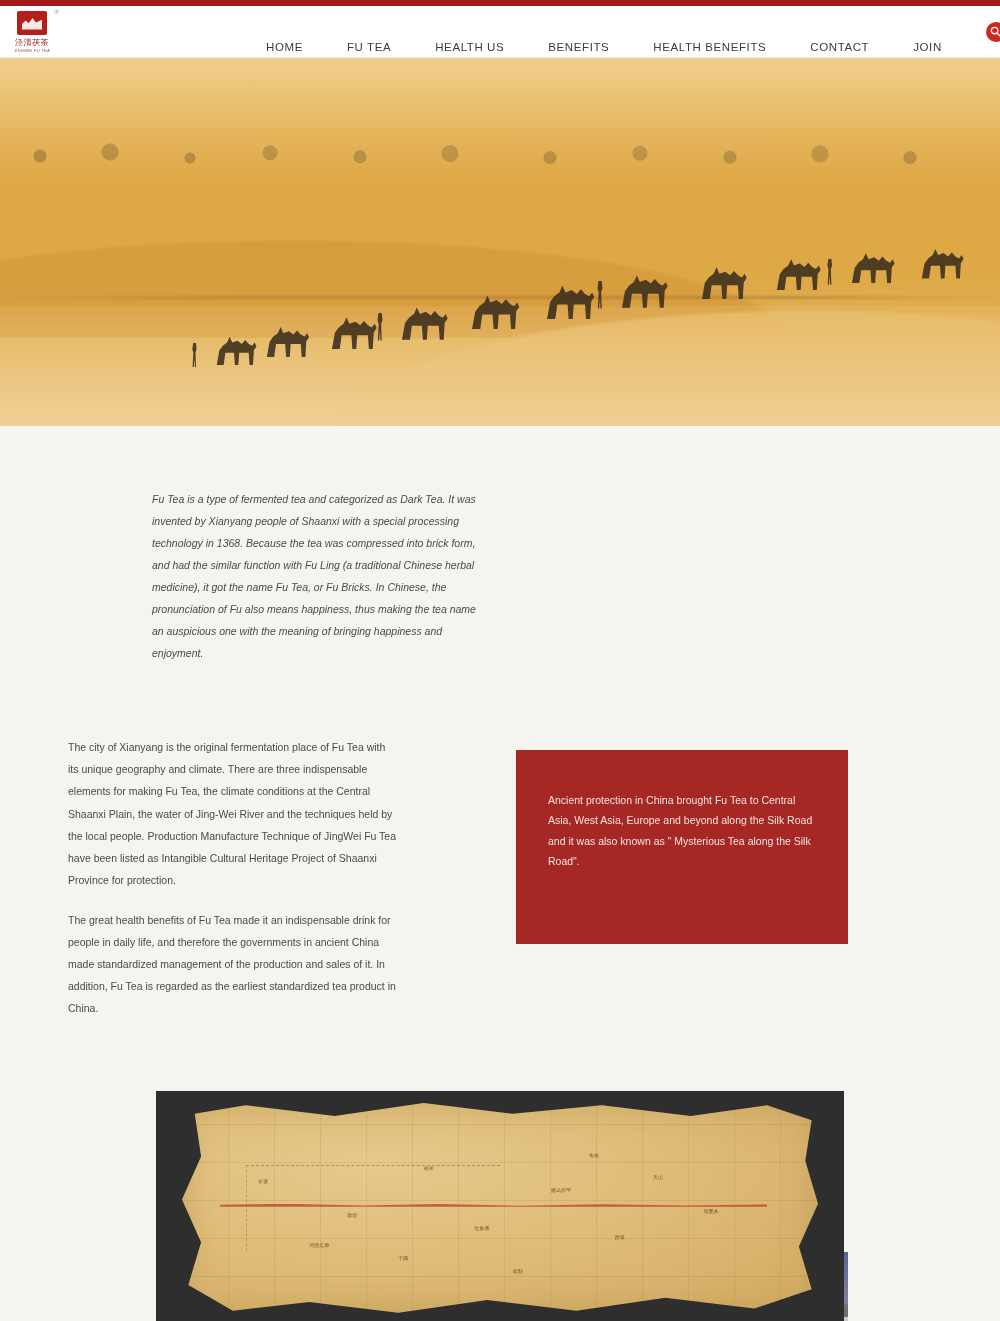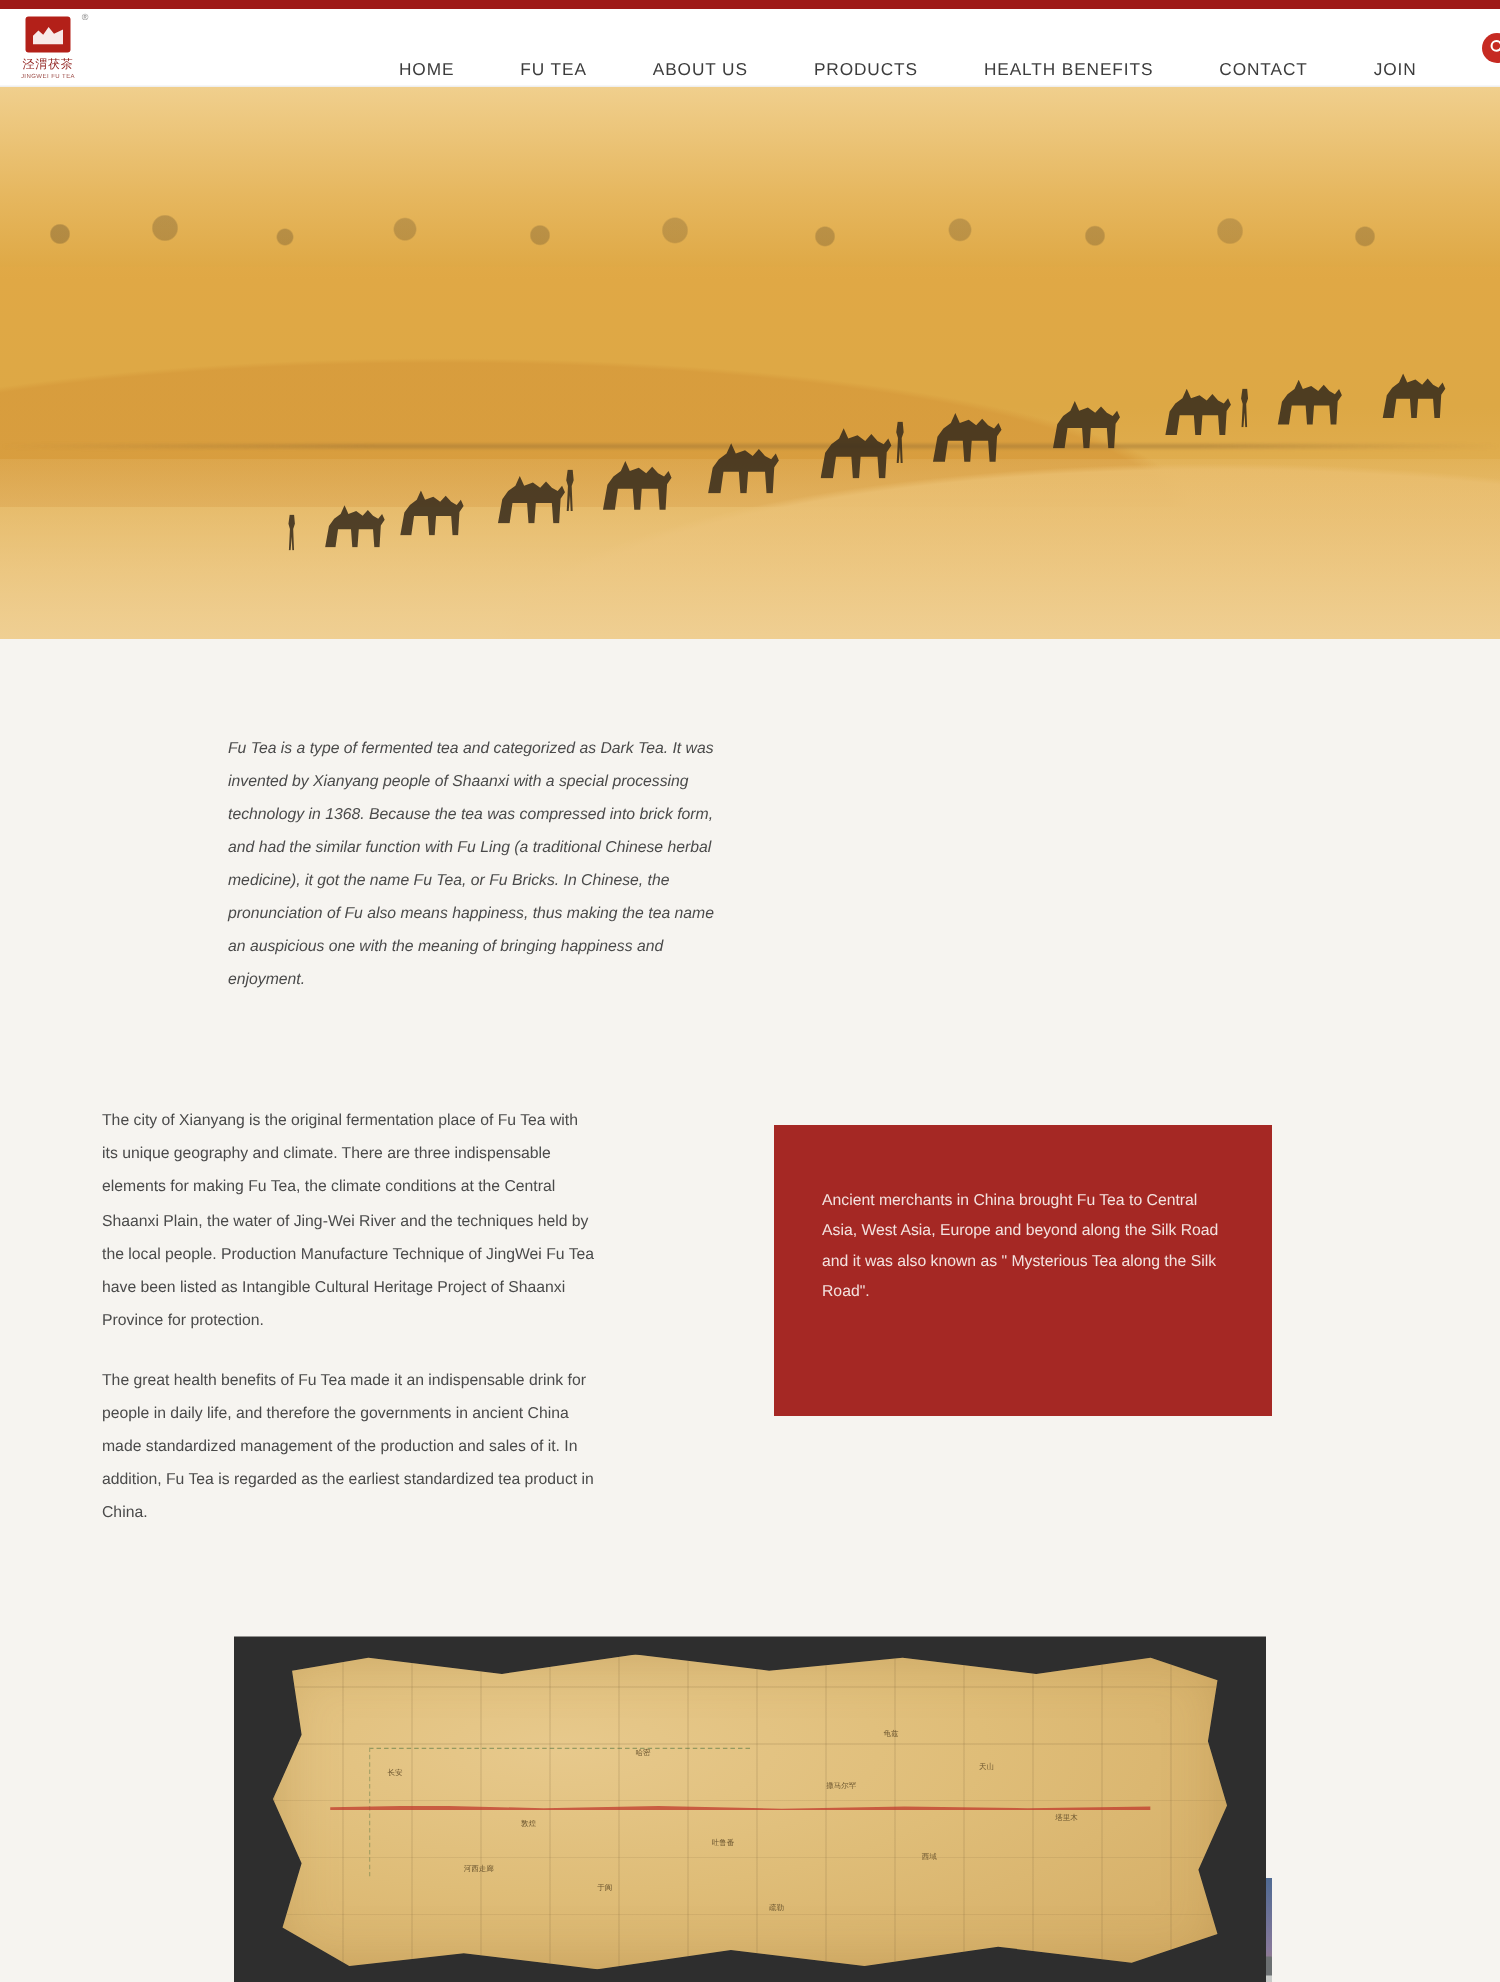--- a/index.html
+++ b/index.html
@@ -300,22 +300,22 @@
         <div class="seal"></div>
         <div class="cn">泾渭茯茶</div>
         <div class="cn2">JINGWEI FU TEA</div>
         <div class="tm">®</div>
       </div>
     </div>
 
     <div class="nav">
       <a href="#">HOME</a>
       <a href="#">FU TEA</a>
-      <a href="#">ABOUT US</a>
-      <a href="#">PRODUCTS</a>
+      <a href="#">HEALTH US</a>
+      <a href="#">BENEFITS</a>
       <a href="#">HEALTH BENEFITS</a>
       <a href="#">CONTACT</a>
       <a href="#">JOIN</a>
       <div class="search-btn">
         <svg viewBox="0 0 24 24" fill="none" stroke="#fff" stroke-width="3">
           <circle cx="10" cy="10" r="7"></circle>
             <line x1="15" y1="15" x2="22" y2="22"></line>
         </svg>
       </div>
     </div>
@@ -346,21 +346,21 @@
         <div class="camel" style="left: 850px; top: 6px; width: 46.44px; height: 34.4px; clip-path: polygon(4% 100%, 10% 55%, 18% 40%, 28% 30%, 34% 12%, 40% 30%, 52% 24%, 62% 34%, 70% 22%, 78% 34%, 86% 40%, 92% 30%, 96% 42%, 90% 54%, 88% 100%, 80% 100%, 78% 62%, 56% 62%, 54% 100%, 46% 100%, 44% 62%, 24% 62%, 20% 100%);"></div>
         <div class="camel" style="left: 826px; top: 16px; width: 7.74px; height: 25.8px; clip-path: polygon(30% 0px, 70% 0px, 78% 26%, 62% 40%, 70% 100%, 54% 100%, 48% 62%, 38% 100%, 22% 100%, 32% 40%, 18% 26%);"></div>
         <div class="camel" style="left: 920px; top: 2px; width: 45.36px; height: 33.6px; clip-path: polygon(4% 100%, 10% 55%, 18% 40%, 28% 30%, 34% 12%, 40% 30%, 52% 24%, 62% 34%, 70% 22%, 78% 34%, 86% 40%, 92% 30%, 96% 42%, 90% 54%, 88% 100%, 80% 100%, 78% 62%, 56% 62%, 54% 100%, 46% 100%, 44% 62%, 24% 62%, 20% 100%);"></div>
       </div>
 
   </div>
 
   <div class="body-wrap">
 
     <div class="story-box">
-      <p>Ancient merchants in China brought Fu Tea to Central Asia, West Asia, Europe and beyond along the Silk Road and it was also known as " Mysterious Tea along the Silk Road".</p>
+      <p>Ancient protection in China brought Fu Tea to Central Asia, West Asia, Europe and beyond along the Silk Road and it was also known as " Mysterious Tea along the Silk Road".</p>
     </div>
 
     <div class="sec1">
       <p>Fu Tea is a type of fermented tea and categorized as Dark Tea. It was invented by Xianyang people of Shaanxi with a special processing technology in 1368. Because the tea was compressed into brick form, and had the similar function with Fu Ling (a traditional Chinese herbal medicine), it got the name Fu Tea, or Fu Bricks. In Chinese, the pronunciation of Fu also means happiness, thus making the tea name an auspicious one with the meaning of bringing happiness and enjoyment.</p>
     </div>
 
     <div class="sec2">
       <div class="txt">
         <p>The city of Xianyang is the original fermentation place of Fu Tea with its unique geography and climate. There are three indispensable elements for  making Fu Tea, the climate conditions at the Central Shaanxi Plain, the water of Jing-Wei River and the techniques held by the local people. Production Manufacture Technique of JingWei Fu Tea have been listed as Intangible Cultural Heritage Project of Shaanxi Province for protection.</p>
         <p>The great health benefits of Fu Tea made it an indispensable drink for people in daily life, and therefore the governments in ancient China made standardized management of the production and sales of it. In addition, Fu Tea is regarded as the earliest standardized tea product in China.</p>

